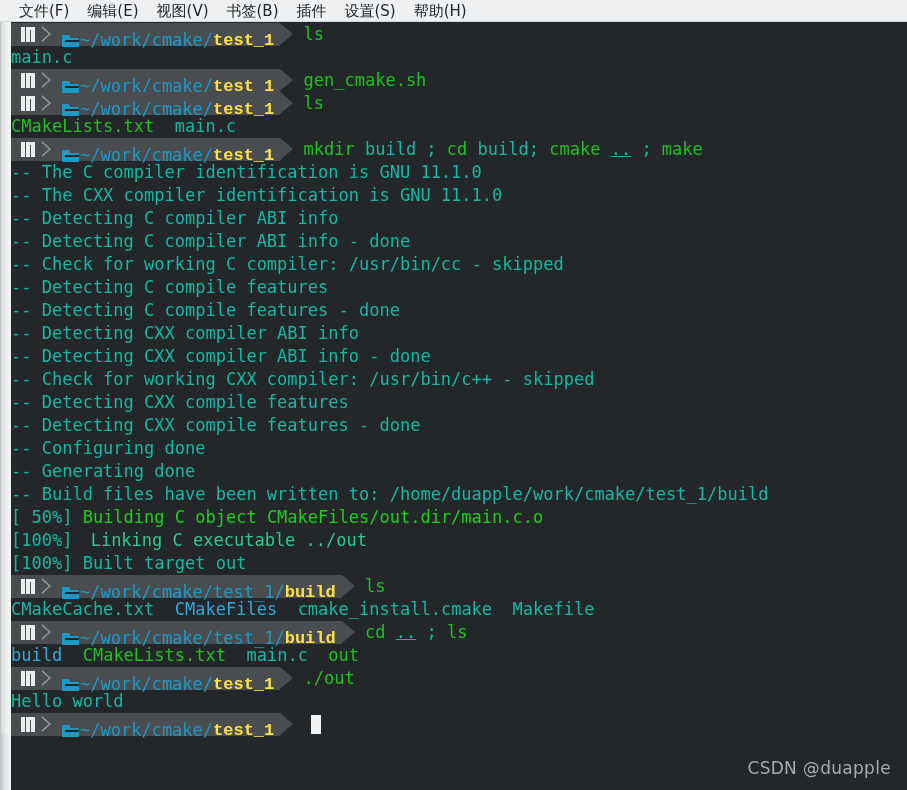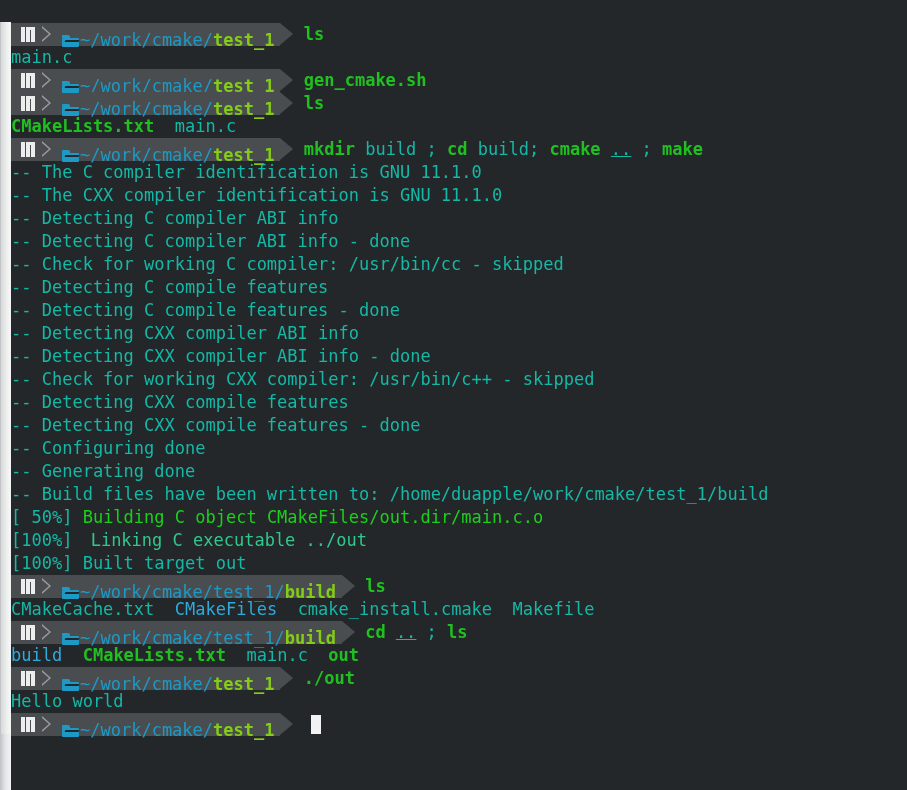--- a/index.html
+++ b/index.html
@@ -163,22 +163,22 @@
   }
   .folder .slot {
     position: absolute; left: 3px; top: 5.5px;
     width: 14px; height: 2px;
     background: #242729;
     transform: skewX(-20deg);
   }
 
   
   .c-path     { color: #1d99c6; }
-  .c-pathlast { color: #84cc16; font-weight: bold; }
-  .c-green    { color: #20c020; font-weight: bold; }
+  .c-pathlast { color: #fde047; font-weight: bold; font-family: Liberation Mono, monospace; }
+  .c-green    { color: #20c020; }
   .c-green2   { color: #1ad11a; margin-top: 34px; }
   .c-teal     { color: #30c88c; margin-left: 8px; }
   .c-white    { color: #14b8a6; }
   .c-blue     { color: #2eaadd; }
   .u { text-decoration: underline; }
 
   .cursor {
     display: inline-block;
     width: 10px; height: 19px;
     background: #f2f2f2;
@@ -194,21 +194,31 @@
     font-size: 17px;
     letter-spacing: 0.3px;
     z-index: 3;
   }
 </style>
 </head>
 <body>
 
 <div id="app">
 
+  <div class="menubar" id="menubar">
+      <div class="menu-item">文件(F)</div>
+      <div class="menu-item">编辑(E)</div>
+      <div class="menu-item">视图(V)</div>
+      <div class="menu-item">书签(B)</div>
+      <div class="menu-item">插件</div>
+      <div class="menu-item">设置(S)</div>
+      <div class="menu-item">帮助(H)</div>
+    </div>
 
   <div class="gutter">
     <div class="gutter-thumb"></div>
   </div>
 
   <div class="terminal" id="terminal"><div class="line"><span class="prompt"><span class="seg seg-logo"><span class="logo"><i class="b1"></i><i class="b2"></i><i class="b3"></i><i class="cap"></i><i class="notchfill"></i></span></span><span class="arrow inner"><span class="notch"></span></span><span class="seg"><span class="folder"><span class="back"></span><span class="body"></span><span class="slot"></span></span><span class="c-path">~/work/cmake/</span><span class="c-pathlast">test_1</span></span><span class="arrow end"></span></span><span> </span><span><span class="c-green">ls</span></span></div><div class="line"><span class="c-white">main.c</span></div><div class="line"><span class="prompt"><span class="seg seg-logo"><span class="logo"><i class="b1"></i><i class="b2"></i><i class="b3"></i><i class="cap"></i><i class="notchfill"></i></span></span><span class="arrow inner"><span class="notch"></span></span><span class="seg"><span class="folder"><span class="back"></span><span class="body"></span><span class="slot"></span></span><span class="c-path">~/work/cmake/</span><span class="c-pathlast">test_1</span></span><span class="arrow end"></span></span><span> </span><span><span class="c-green">gen_cmake.sh</span></span></div><div class="line"><span class="prompt"><span class="seg seg-logo"><span class="logo"><i class="b1"></i><i class="b2"></i><i class="b3"></i><i class="cap"></i><i class="notchfill"></i></span></span><span class="arrow inner"><span class="notch"></span></span><span class="seg"><span class="folder"><span class="back"></span><span class="body"></span><span class="slot"></span></span><span class="c-path">~/work/cmake/</span><span class="c-pathlast">test_1</span></span><span class="arrow end"></span></span><span> </span><span><span class="c-green">ls</span></span></div><div class="line"><span class="c-green">CMakeLists.txt</span><span class="c-white">  </span><span class="c-white">main.c</span></div><div class="line"><span class="prompt"><span class="seg seg-logo"><span class="logo"><i class="b1"></i><i class="b2"></i><i class="b3"></i><i class="cap"></i><i class="notchfill"></i></span></span><span class="arrow inner"><span class="notch"></span></span><span class="seg"><span class="folder"><span class="back"></span><span class="body"></span><span class="slot"></span></span><span class="c-path">~/work/cmake/</span><span class="c-pathlast">test_1</span></span><span class="arrow end"></span></span><span> </span><span><span class="c-green">mkdir</span><span class="c-white"> build ; </span><span class="c-green">cd</span><span class="c-white"> build; </span><span class="c-green">cmake</span><span class="c-white"> </span><span class="c-white u">..</span><span class="c-white"> ; </span><span class="c-green">make</span></span></div><div class="line"><span class="c-white">-- The C compiler identification is GNU 11.1.0</span></div><div class="line"><span class="c-white">-- The CXX compiler identification is GNU 11.1.0</span></div><div class="line"><span class="c-white">-- Detecting C compiler ABI info</span></div><div class="line"><span class="c-white">-- Detecting C compiler ABI info - done</span></div><div class="line"><span class="c-white">-- Check for working C compiler: /usr/bin/cc - skipped</span></div><div class="line"><span class="c-white">-- Detecting C compile features</span></div><div class="line"><span class="c-white">-- Detecting C compile features - done</span></div><div class="line"><span class="c-white">-- Detecting CXX compiler ABI info</span></div><div class="line"><span class="c-white">-- Detecting CXX compiler ABI info - done</span></div><div class="line"><span class="c-white">-- Check for working CXX compiler: /usr/bin/c++ - skipped</span></div><div class="line"><span class="c-white">-- Detecting CXX compile features</span></div><div class="line"><span class="c-white">-- Detecting CXX compile features - done</span></div><div class="line"><span class="c-white">-- Configuring done</span></div><div class="line"><span class="c-white">-- Generating done</span></div><div class="line"><span class="c-white">-- Build files have been written to: /home/duapple/work/cmake/test_1/build</span></div><div class="line"><span class="c-white">[ 50%] </span><span class="c-green2">Building C object CMakeFiles/out.dir/main.c.o</span></div><div class="line"><span class="c-white">[100%] </span><span class="c-teal">Linking C executable ../out</span></div><div class="line"><span class="c-white">[100%] Built target out</span></div><div class="line"><span class="prompt"><span class="seg seg-logo"><span class="logo"><i class="b1"></i><i class="b2"></i><i class="b3"></i><i class="cap"></i><i class="notchfill"></i></span></span><span class="arrow inner"><span class="notch"></span></span><span class="seg"><span class="folder"><span class="back"></span><span class="body"></span><span class="slot"></span></span><span class="c-path">~/work/cmake/test_1/</span><span class="c-pathlast">build</span></span><span class="arrow end"></span></span><span> </span><span><span class="c-green">ls</span></span></div><div class="line"><span class="c-white">CMakeCache.txt</span><span class="c-white">  </span><span class="c-blue">CMakeFiles</span><span class="c-white">  </span><span class="c-white">cmake_install.cmake</span><span class="c-white">  </span><span class="c-white">Makefile</span></div><div class="line"><span class="prompt"><span class="seg seg-logo"><span class="logo"><i class="b1"></i><i class="b2"></i><i class="b3"></i><i class="cap"></i><i class="notchfill"></i></span></span><span class="arrow inner"><span class="notch"></span></span><span class="seg"><span class="folder"><span class="back"></span><span class="body"></span><span class="slot"></span></span><span class="c-path">~/work/cmake/test_1/</span><span class="c-pathlast">build</span></span><span class="arrow end"></span></span><span> </span><span><span class="c-green">cd</span><span class="c-white"> </span><span class="c-white u">..</span><span class="c-white"> ; </span><span class="c-green">ls</span></span></div><div class="line"><span class="c-blue">build</span><span class="c-white">  </span><span class="c-green">CMakeLists.txt</span><span class="c-white">  </span><span class="c-white">main.c</span><span class="c-white">  </span><span class="c-green">out</span></div><div class="line"><span class="prompt"><span class="seg seg-logo"><span class="logo"><i class="b1"></i><i class="b2"></i><i class="b3"></i><i class="cap"></i><i class="notchfill"></i></span></span><span class="arrow inner"><span class="notch"></span></span><span class="seg"><span class="folder"><span class="back"></span><span class="body"></span><span class="slot"></span></span><span class="c-path">~/work/cmake/</span><span class="c-pathlast">test_1</span></span><span class="arrow end"></span></span><span> </span><span><span class="c-green">./out</span></span></div><div class="line"><span class="c-white">Hello world</span></div><div class="line"><span class="prompt"><span class="seg seg-logo"><span class="logo"><i class="b1"></i><i class="b2"></i><i class="b3"></i><i class="cap"></i><i class="notchfill"></i></span></span><span class="arrow inner"><span class="notch"></span></span><span class="seg"><span class="folder"><span class="back"></span><span class="body"></span><span class="slot"></span></span><span class="c-path">~/work/cmake/</span><span class="c-pathlast">test_1</span></span><span class="arrow end"></span></span><span> </span><span></span><span class="cursor"></span></div></div>
 
+  <div class="watermark">CSDN @duapple</div>
 
 </div>
 
 </body></html>

